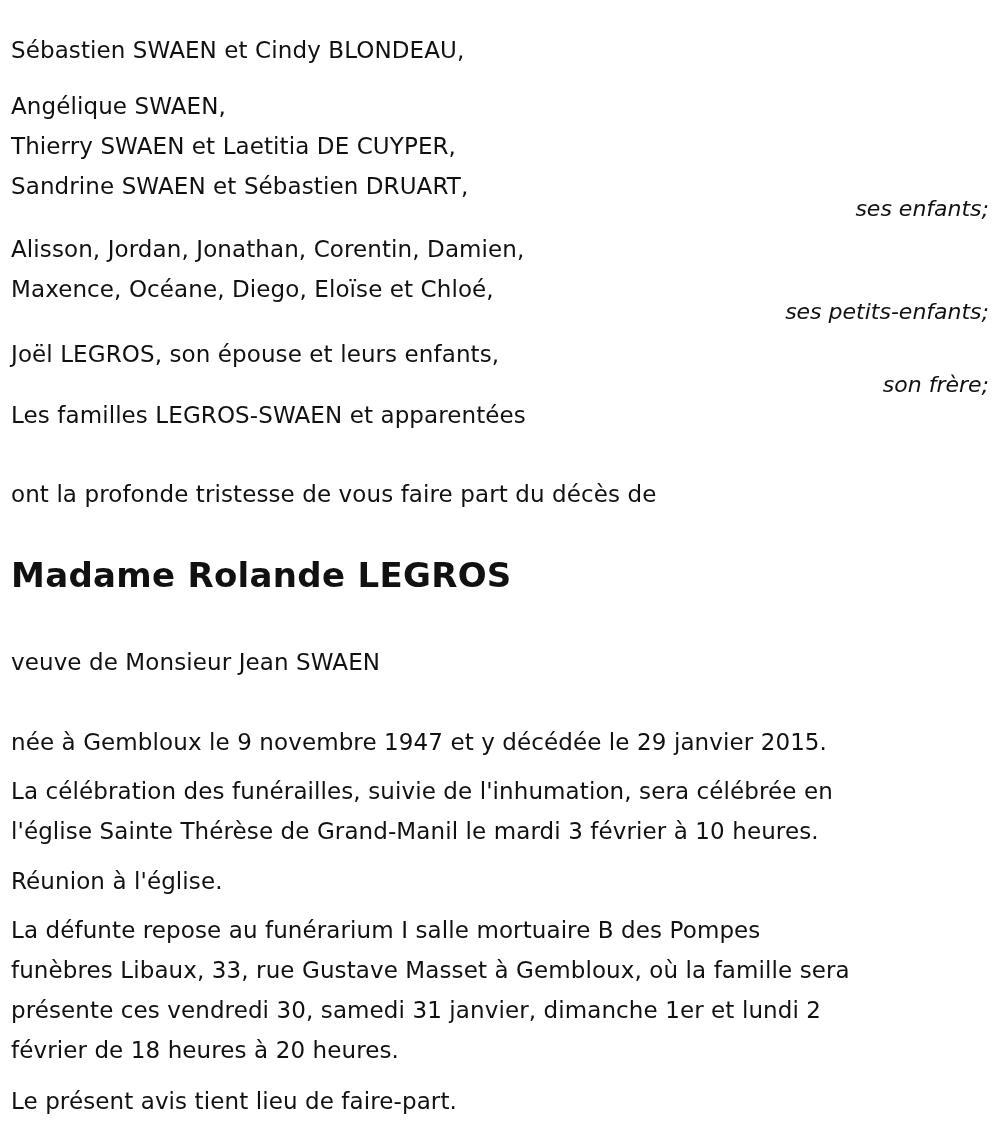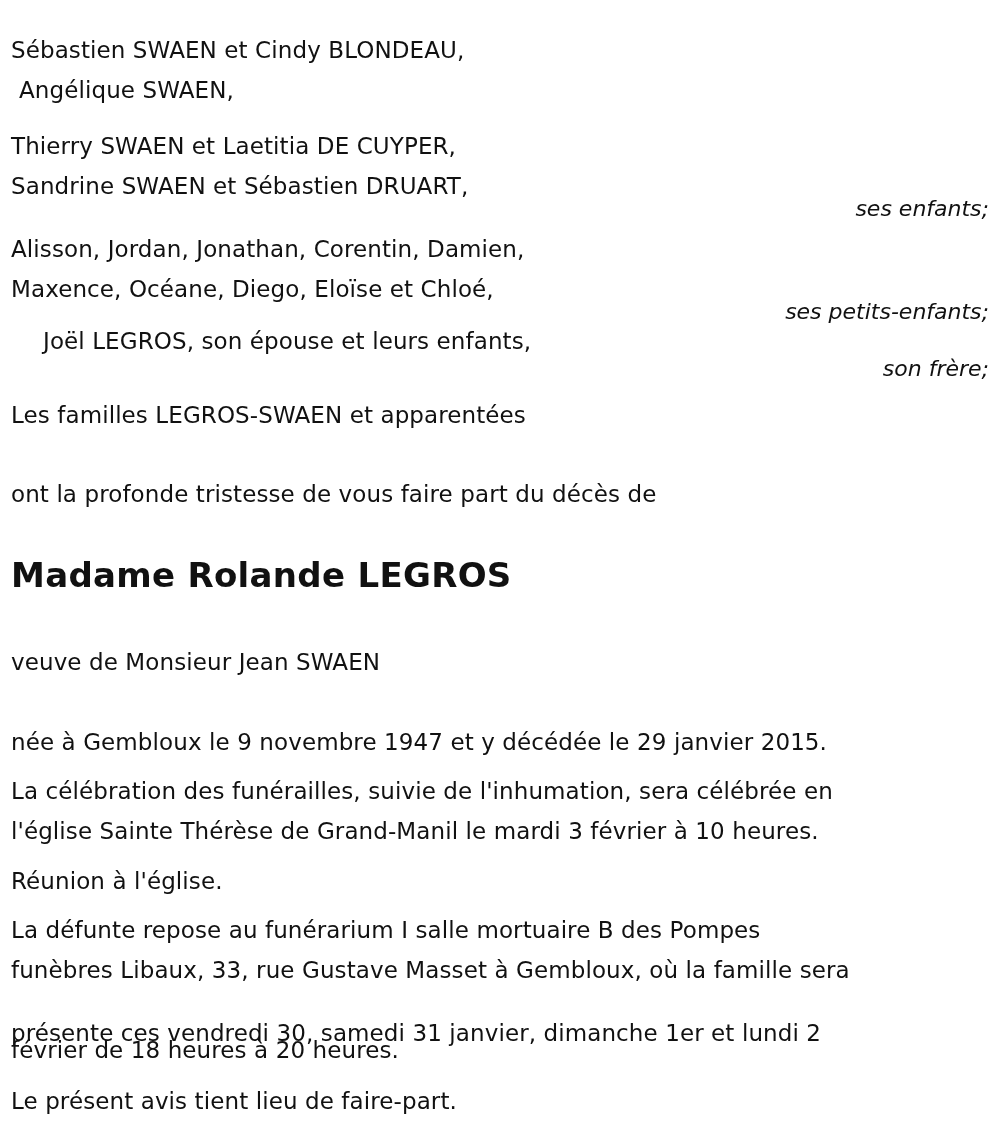--- a/index.html
+++ b/index.html
@@ -25,47 +25,47 @@
       font-size: 34px; line-height: 40px; font-weight: bold;
       white-space: nowrap; letter-spacing: 0.3px;
     }
   </style>
 </head>
 <body>
 
 <div class="doc">
 
   <div class="line" style="top:36px;">Sébastien SWAEN et Cindy BLONDEAU,</div>
-  <div class="line" style="top:76px;margin-left:8px;">Angélique SWAEN,</div>
+  <div class="line" style="top:92px;">Angélique SWAEN,</div>
   <div class="line" style="top:132px;text-align:center;">Thierry SWAEN et Laetitia DE CUYPER,</div>
   <div class="line" style="top:172px;">Sandrine SWAEN et Sébastien DRUART,</div>
   <div class="role" style="top:196px;">ses enfants;</div>
 
   <div class="line" style="top:275px;">Maxence, Océane, Diego, Eloïse et Chloé,</div>
   <div class="line" style="top:235px;">Alisson, Jordan, Jonathan, Corentin, Damien,</div>
   <div class="role" style="top:299px;">ses petits-enfants;</div>
 
-  <div class="line" style="top:327px;margin-left:32px;">Joël LEGROS, son épouse et leurs enfants,</div>
-  <div class="role" style="top:356px;">son frère;</div>
+  <div class="line" style="top:340px;">Joël LEGROS, son épouse et leurs enfants,</div>
+  <div class="role" style="top:372px;">son frère;</div>
 
   <div class="line" style="top:401px;">Les familles LEGROS-SWAEN et apparentées</div>
 
   <div class="line" style="top:480px;">ont la profonde tristesse de vous faire part du décès de</div>
 
   <div class="name-title" style="top:555px;">Madame Rolande LEGROS</div>
 
   <div class="line" style="top:648px;">veuve de Monsieur Jean SWAEN</div>
 
   <div class="line" style="top:728px;">née à Gembloux le 9 novembre 1947 et y décédée le 29 janvier 2015.</div>
 
   <div class="line" style="top:777px;">La célébration des funérailles, suivie de l'inhumation, sera célébrée en</div>
   <div class="line" style="top:817px;">l'église Sainte Thérèse de Grand-Manil le mardi 3 février à 10 heures.</div>
 
   <div class="line" style="top:867px;">Réunion à l'église.</div>
 
   <div class="line" style="top:916px;">La défunte repose au funérarium I salle mortuaire B des Pompes</div>
   <div class="line" style="top:956px;">funèbres Libaux, 33, rue Gustave Masset à Gembloux, où la famille sera</div>
-  <div class="line" style="top:1019px;">présente ces vendredi 30, samedi 31 janvier, dimanche 1er et lundi 2</div>
+  <div class="line" style="top:996px;">présente ces vendredi 30, samedi 31 janvier, dimanche 1er et lundi 2</div>
   <div class="line" style="top:1036px;">février de 18 heures à 20 heures.</div>
 
   <div class="line" style="top:1087px;">Le présent avis tient lieu de faire-part.</div>
 
 </div>
 
 </body></html>

